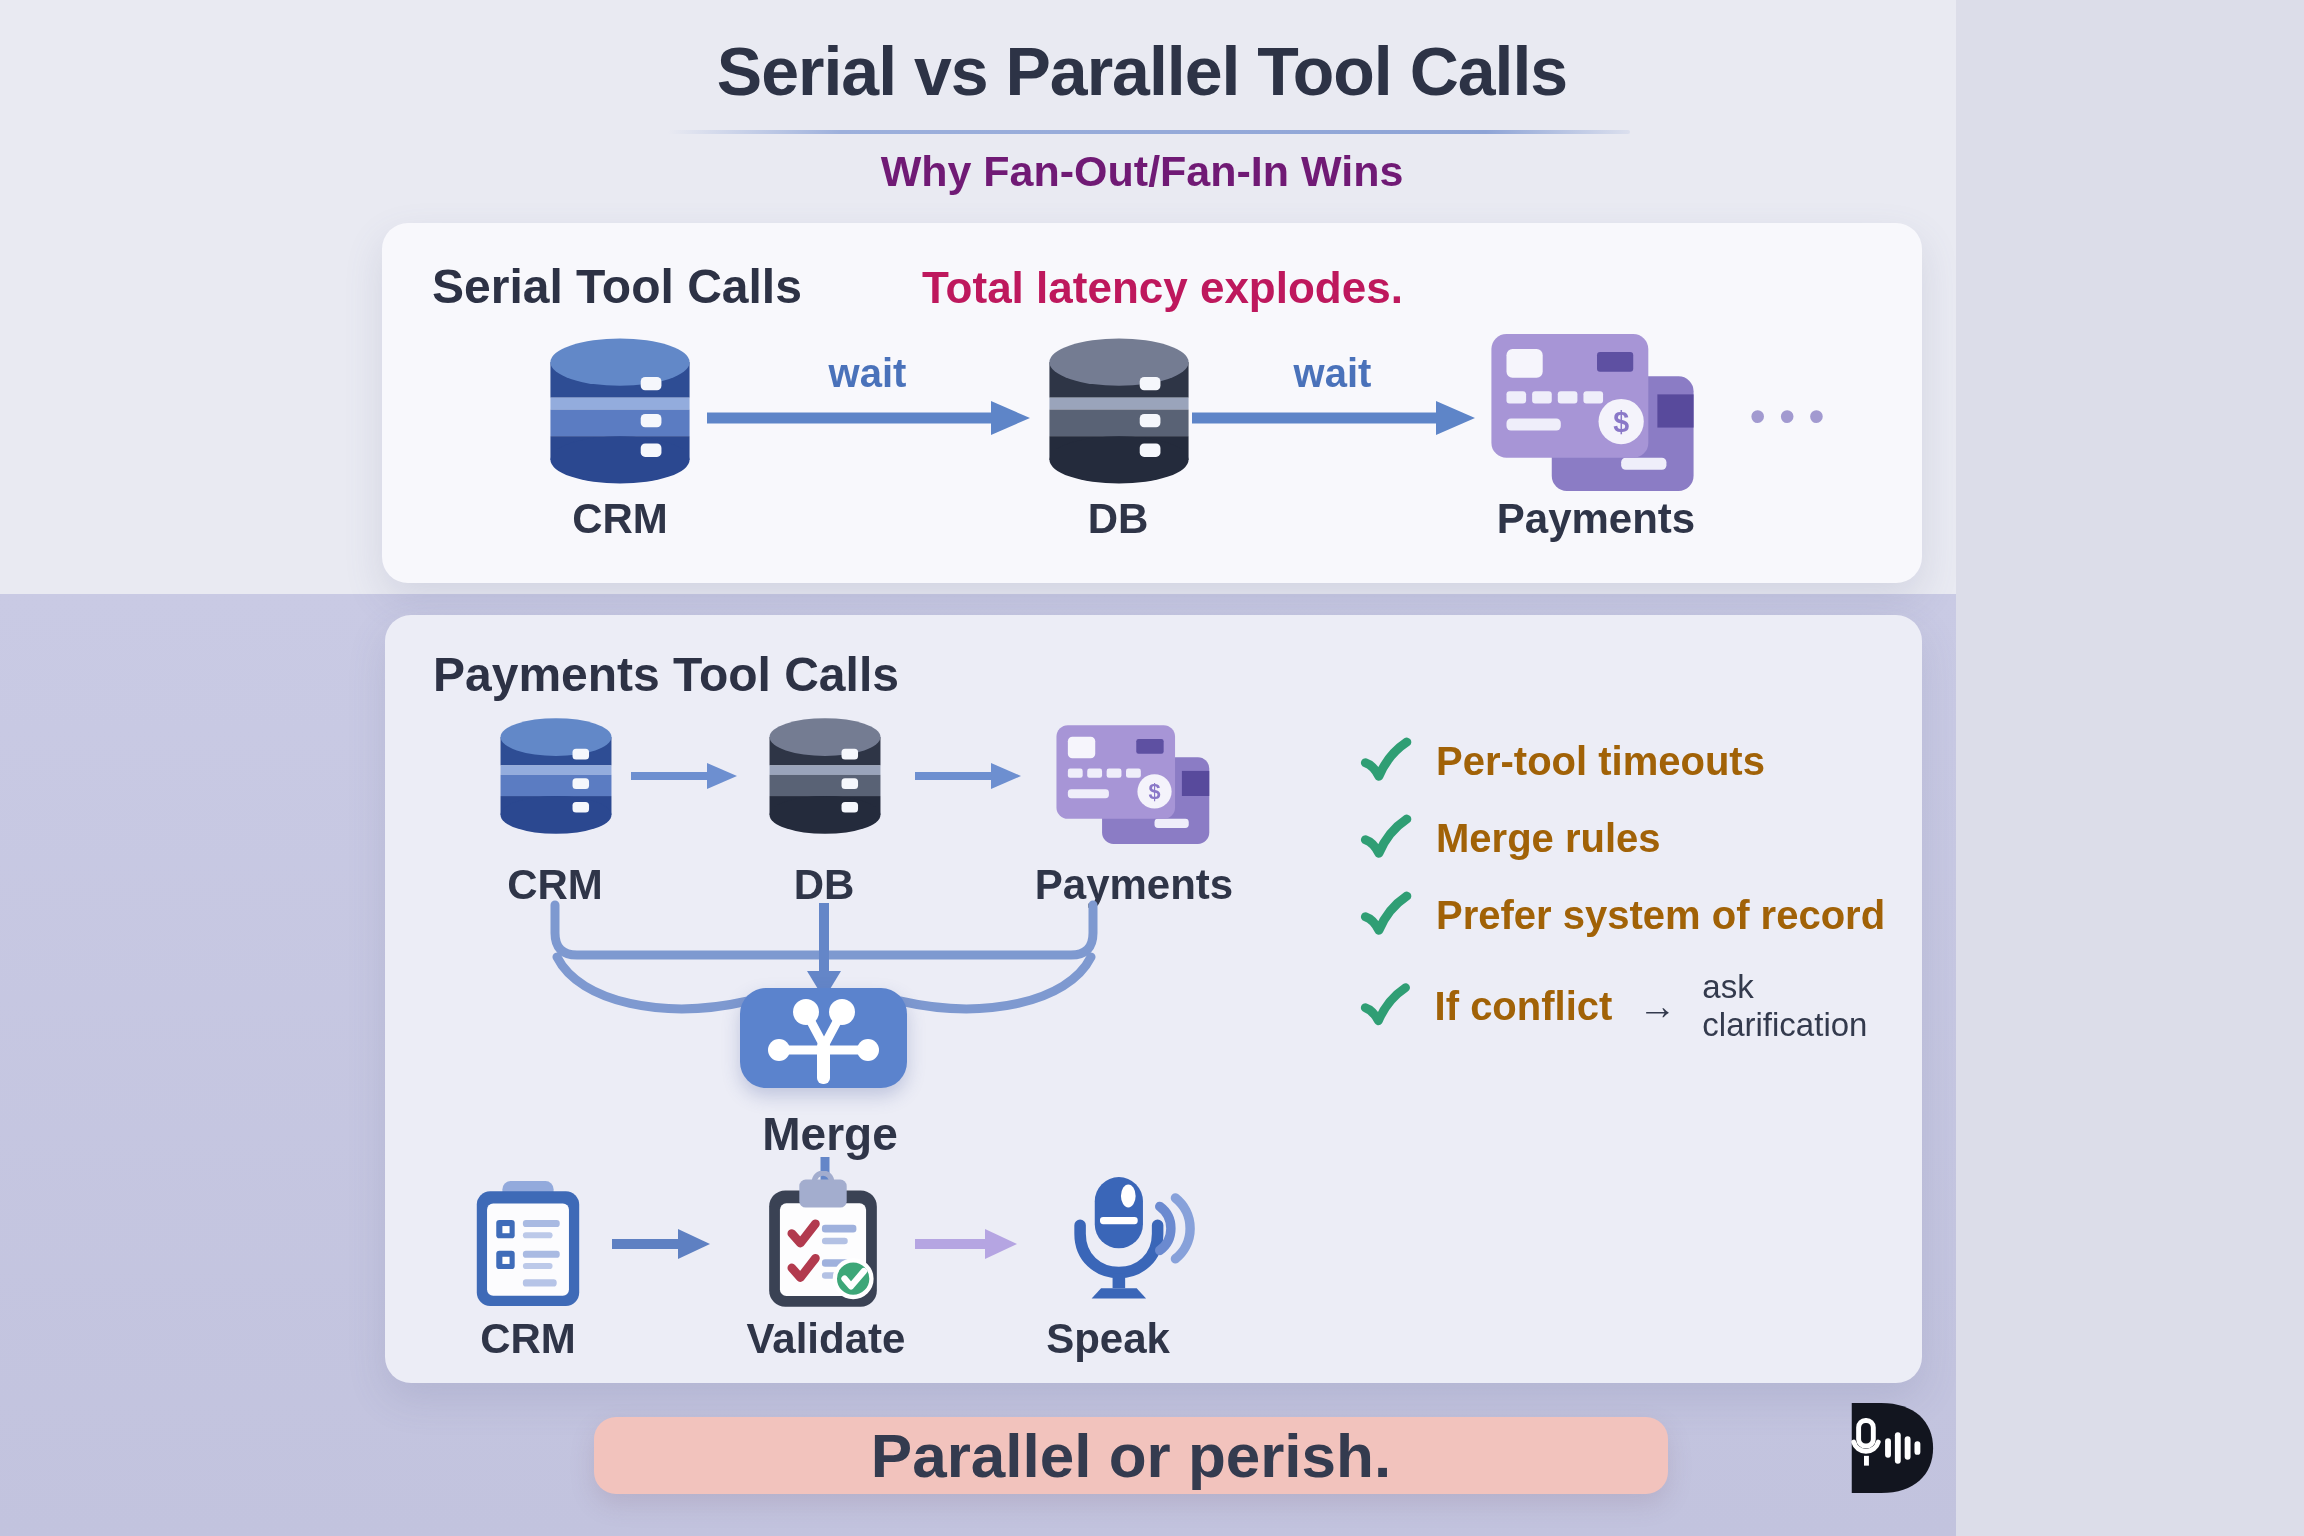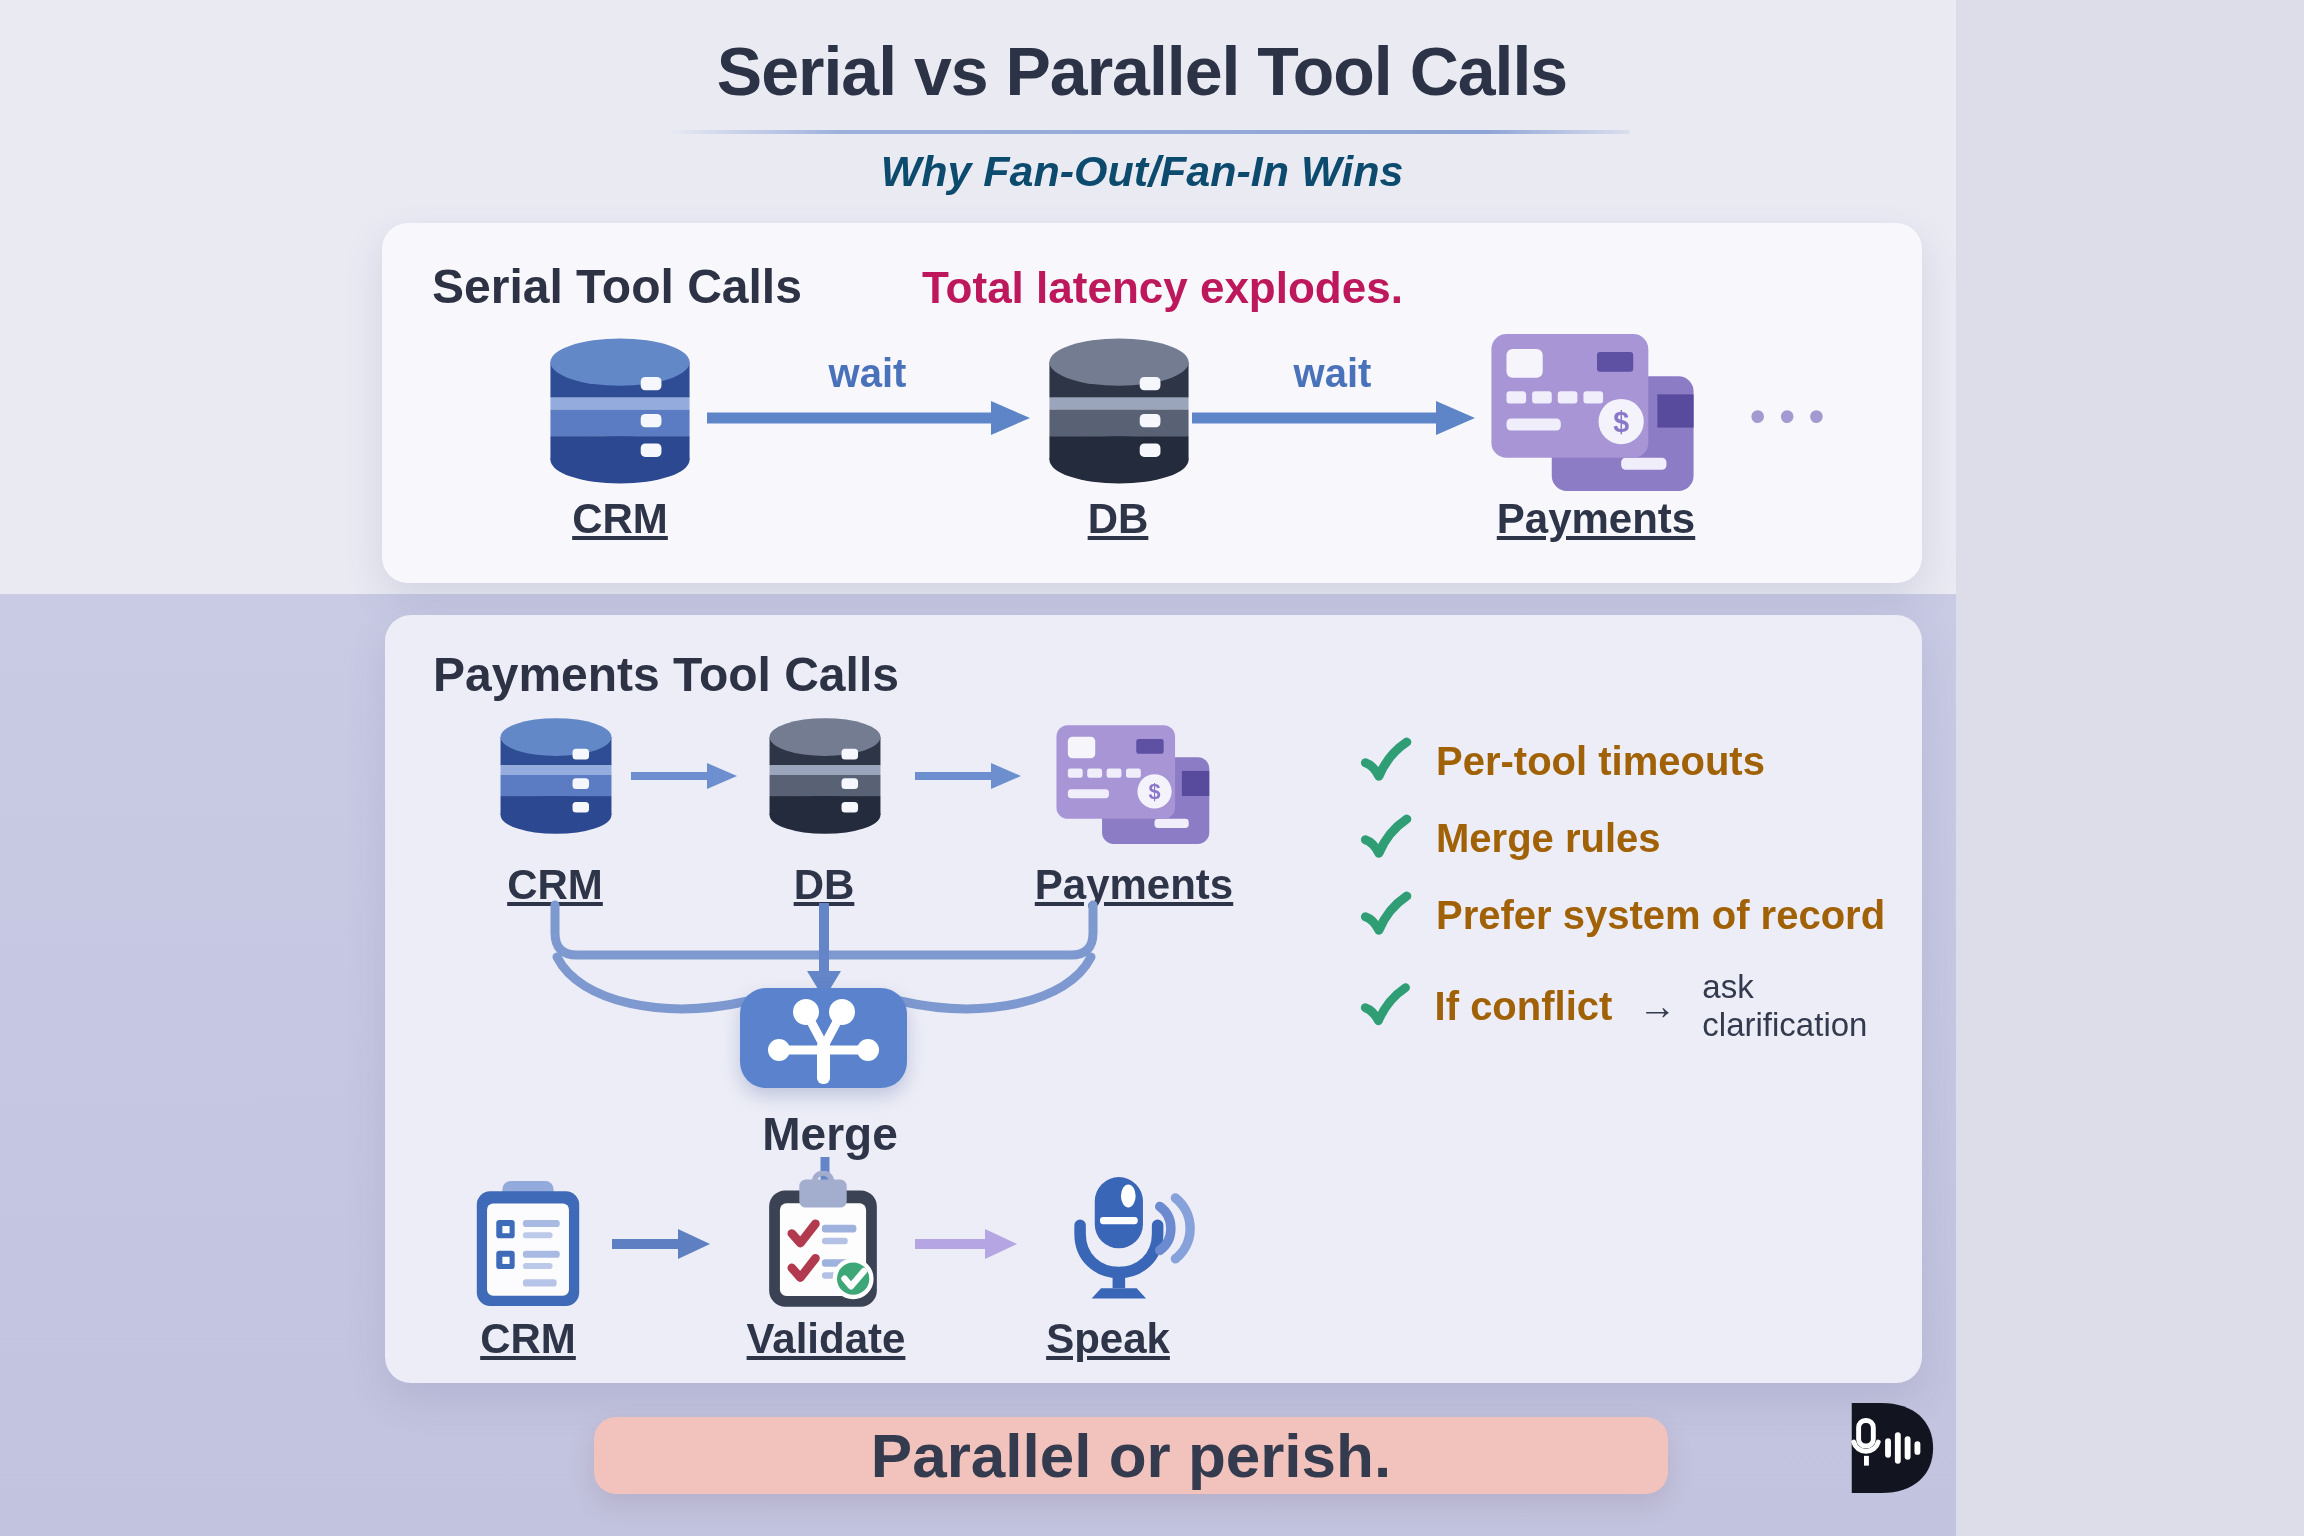--- a/index.html
+++ b/index.html
@@ -11,30 +11,30 @@
   .bg-top{position:absolute;left:0;top:0;width:2304px;height:594px;background:#e9eaf2;}
   .bg-bottom{position:absolute;left:0;top:594px;width:2304px;height:942px;
     background:linear-gradient(180deg,#c9cae4 0%,#c2c3de 100%);}
 
   
   .header{position:absolute;left:0;top:0;width:2284px;text-align:center;}
   .title{position:absolute;left:0;top:32px;width:100%;font-size:68px;font-weight:700;
     letter-spacing:-1px;color:#2d3346;}
   .title-underline{position:absolute;left:668px;top:130px;width:962px;height:4px;border-radius:2px;
     background:linear-gradient(90deg,rgba(142,164,214,0) 0%,#9db0dc 18%,#8ea4d6 85%,rgba(142,164,214,.15) 100%);}
-  .subtitle{position:absolute;left:0;top:147px;width:100%;font-size:43px;font-weight:700;color:#0c4a6e;font-style:italic;}
+  .subtitle{position:absolute;left:0;top:147px;width:100%;font-size:43px;font-weight:700;color:#701a75;}
 
   
   .panel{position:absolute;border-radius:26px;box-shadow:0 16px 38px rgba(92,97,143,.16);}
   .serial-panel{left:382px;top:223px;width:1540px;height:360px;background:#f8f8fc;}
   .parallel-panel{left:385px;top:615px;width:1537px;height:768px;background:#ecedf6;}
   .panel-heading{position:absolute;font-size:48px;font-weight:700;color:#2d3245;}
   .warning-text{position:absolute;font-size:44px;font-weight:700;color:#be185d;}
 
-  .node-label{position:absolute;font-size:42px;font-weight:700;color:#2f3548;text-align:center;width:260px;text-decoration:underline;}
+  .node-label{position:absolute;font-size:42px;font-weight:700;color:#2f3548;text-align:center;width:260px;}
   .wait-label{position:absolute;font-size:40px;font-weight:700;color:#4a72ba;text-align:center;}
   .ellipsis{position:absolute;font-size:44px;letter-spacing:14px;color:#a29ad0;font-weight:700;}
 
   .icon-box{position:absolute;}
   .arrow-box{position:absolute;}
 
   
   .check-row{position:absolute;display:flex;align-items:center;gap:22px;}
   .check-text{font-size:40px;font-weight:700;color:#a16207;white-space:nowrap;}
   .check-arrow{font-size:38px;font-weight:400;color:#333a4d;padding:0 4px;}

